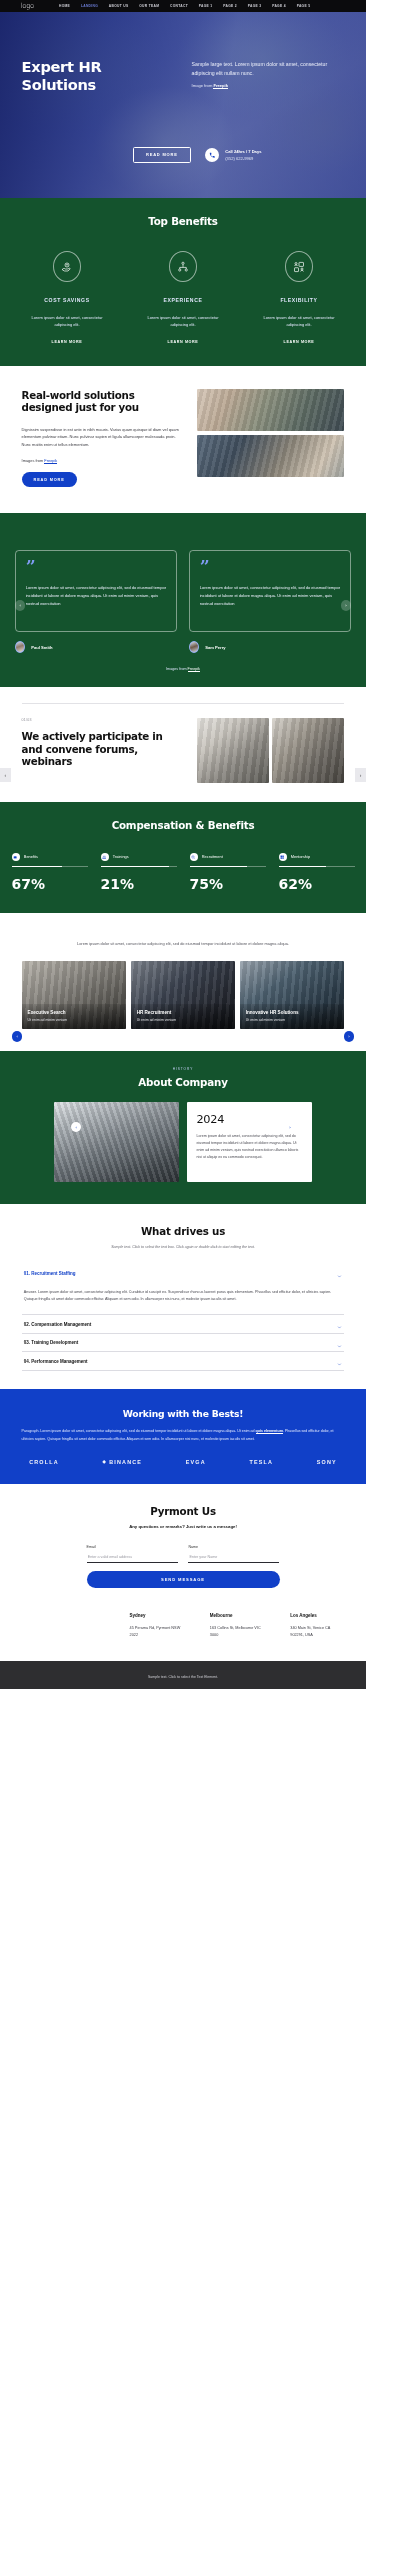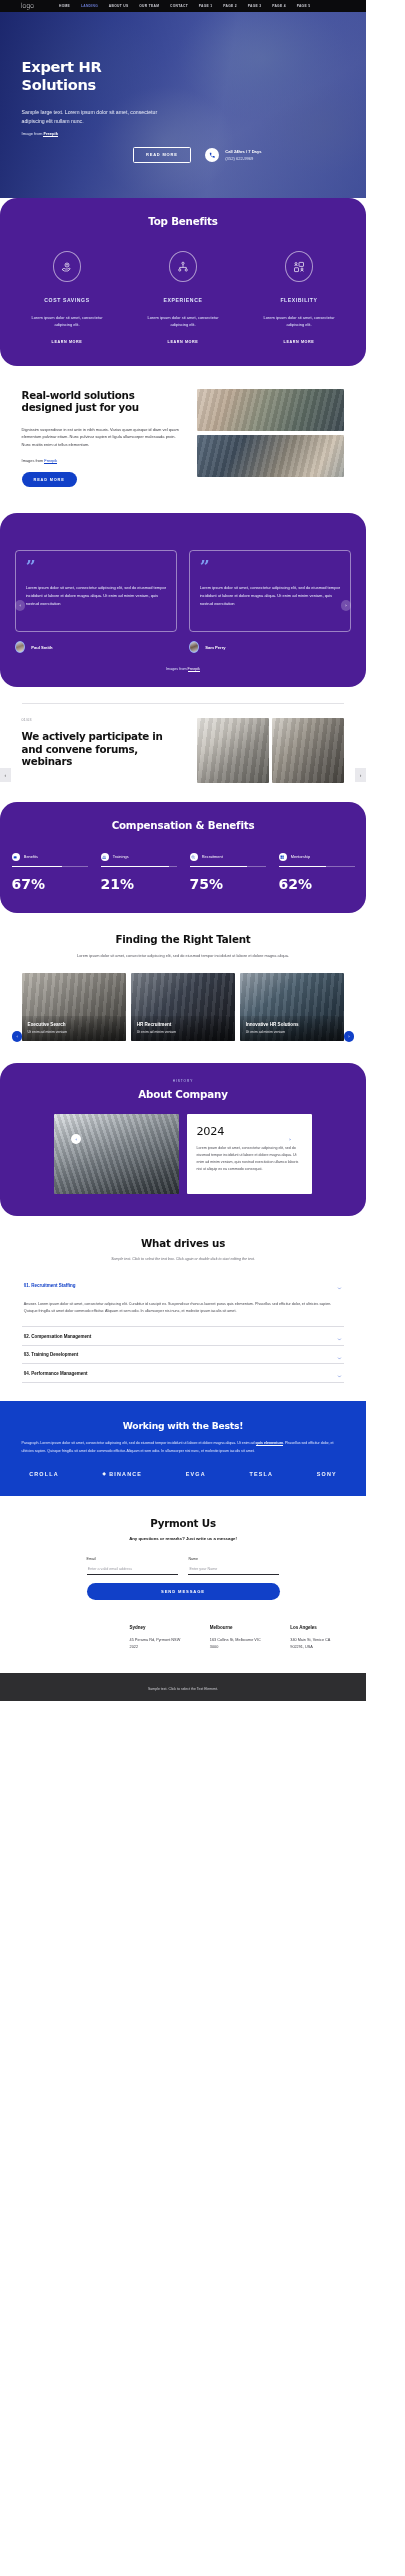--- a/index.html
+++ b/index.html
@@ -22,37 +22,37 @@
   .hero-bg { position:absolute; inset:0;
     background:
       radial-gradient(ellipse 162px 108px at 18% 30%, #6d7fa8 0%, transparent 60%),
       radial-gradient(ellipse 140px 97px at 72% 25%, #8294b8 0%, transparent 62%),
       radial-gradient(ellipse 108px 86px at 45% 70%, #9aa6c4 0%, transparent 65%),
       radial-gradient(ellipse 97px 76px at 88% 62%, #7b86ad 0%, transparent 62%),
       linear-gradient(150deg,#4c5aa0 0%,#5d6bb0 35%,#7b85b8 65%,#6a76ae 100%);
   }
   .hero-overlay { position:absolute; inset:0; background:linear-gradient(100deg, rgba(24,35,105,.93) 0%, rgba(33,48,130,.74) 28%, rgba(52,68,150,.48) 60%, rgba(40,55,140,.62) 100%); }
   .hero-inner { position:absolute; inset:0; padding:46px 21.6px 0 21.6px; }
-  .hero-row { display:flex; gap:13px;flex-direction:column; }
+  .hero-row { display:flex; gap:13px; }
   .hero-left { width:157px; }
   h1.hero-title { font-size:14.6px; line-height:1.2; color:#fff; font-weight:700; letter-spacing:-0.3px; font-family:"DejaVu Sans", sans-serif; }
   .hero-right { flex:1; padding-top:2.2px; }
   .hero-sub { color:#eceffa; font-size:5.2px; line-height:1.65; max-width:136px; }
   .hero-credit { margin-top:5.4px; font-size:4.1px; color:#dfe4f5; }
   .hero-credit b { color:#fff; border-bottom:0.5px solid #fff; font-weight:700; }
   .hero-cta { position:absolute; left:133px; top:135px; display:flex; align-items:center; gap:14px; }
   .btn-outline { border:0.8px solid #fff; color:#fff; font-size:4px; font-weight:700; letter-spacing:0.8px; padding:4.3px 12px; border-radius:1.6px; background:transparent; cursor:pointer; }
   .phone-wrap { display:flex; align-items:center; gap:6px; }
   .phone-circle { width:14.6px; height:14.6px; border-radius:50%; background:#fff; display:flex; align-items:center; justify-content:center; }
   .phone-circle svg { width:6.5px; height:6.5px; fill:#1340c4; }
   .phone-t1 { color:#fff; font-size:4.1px; font-weight:700; }
   .phone-t2 { color:#dfe4f5; font-size:4.1px; margin-top:2.2px; }
 
   
-  .blue { background:#4c1d95; color:#fff;border-radius:17px; }
+  .blue { background:#14532d; color:#fff; }
   h2.sec-title { text-align:center; font-size:10.3px; font-weight:700; letter-spacing:-0.2px; font-family:"DejaVu Sans", sans-serif; }
 
   
   .benefits { padding:17.3px 0 20.5px; }
   .ben-grid { display:flex; justify-content:center; gap:30px; margin-top:24px; }
   .ben-col { width:86px; text-align:center; }
   .ben-circle { width:28px; height:31px; border:0.5px solid rgba(255,255,255,.55); border-radius:50%; margin:0 auto; display:flex; align-items:center; justify-content:center; }
   .ben-circle svg { width:12px; height:12px; stroke:#fff; fill:none; stroke-width:1.4; }
   .ben-name { margin-top:15px; font-size:5.1px; font-weight:700; letter-spacing:0.6px; color:#dfe6fb; }
   .ben-desc { margin-top:10.8px; font-size:4px; line-height:1.75; color:#e4eaff; padding:0 3.2px; }
@@ -414,21 +414,20 @@
         </div>
         <div class="stat-bar">
             <i style="width:62%"></i>
           </div>
         <div class="stat-val">62%</div>
       </div>
     </div>
   </div>
 
   <div class="talent">
-    <h2 class="talent-title">Finding the Right Talent</h2>
     <div class="talent-sub">Lorem ipsum dolor sit amet, consectetur adipiscing elit, sed do eiusmod tempor incididunt ut labore et dolore magna aliqua.</div>
     <div class="talent-grid">
       <div class="tcard tc1">
         <div class="tcard-body">
           <div class="tcard-title">Executive Search</div>
           <div class="tcard-desc">Ut enim ad minim veniam</div>
         </div>
       </div>
       <div class="tcard tc2">
         <div class="tcard-body">

